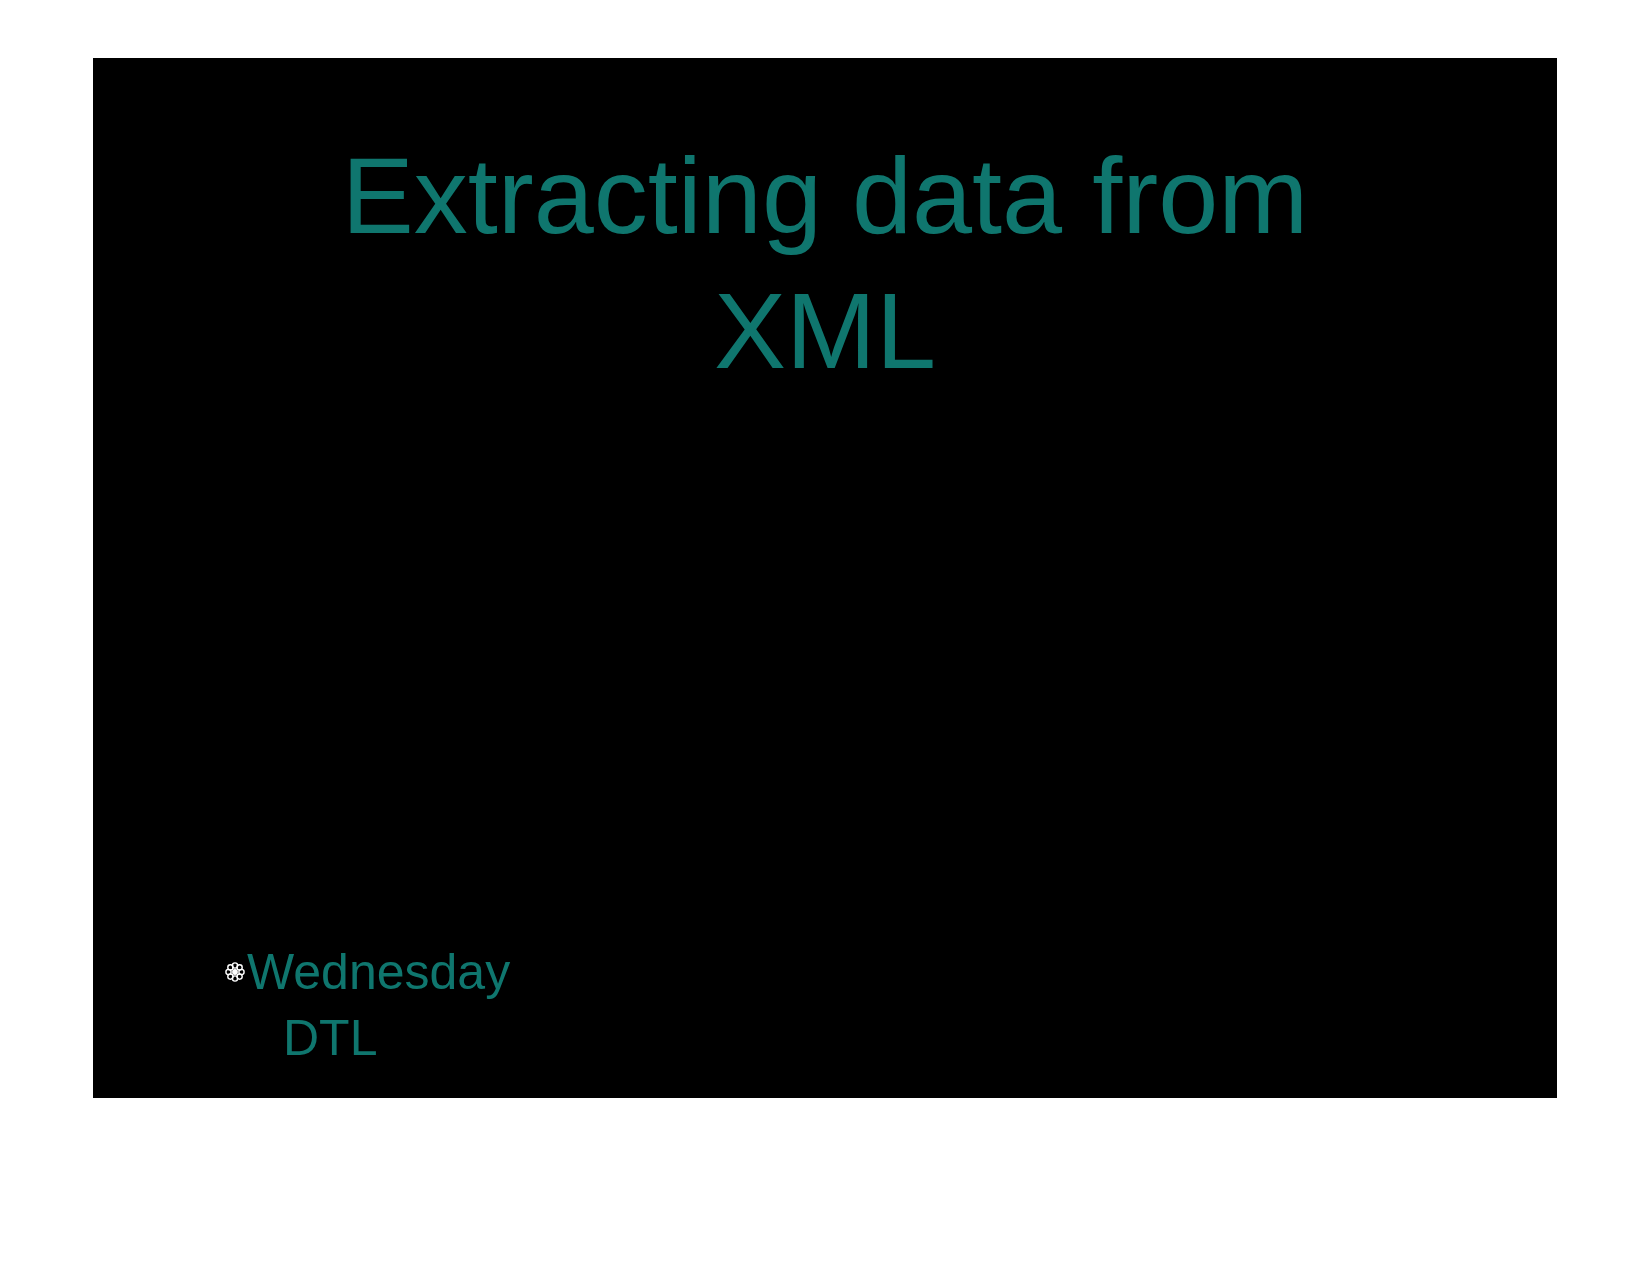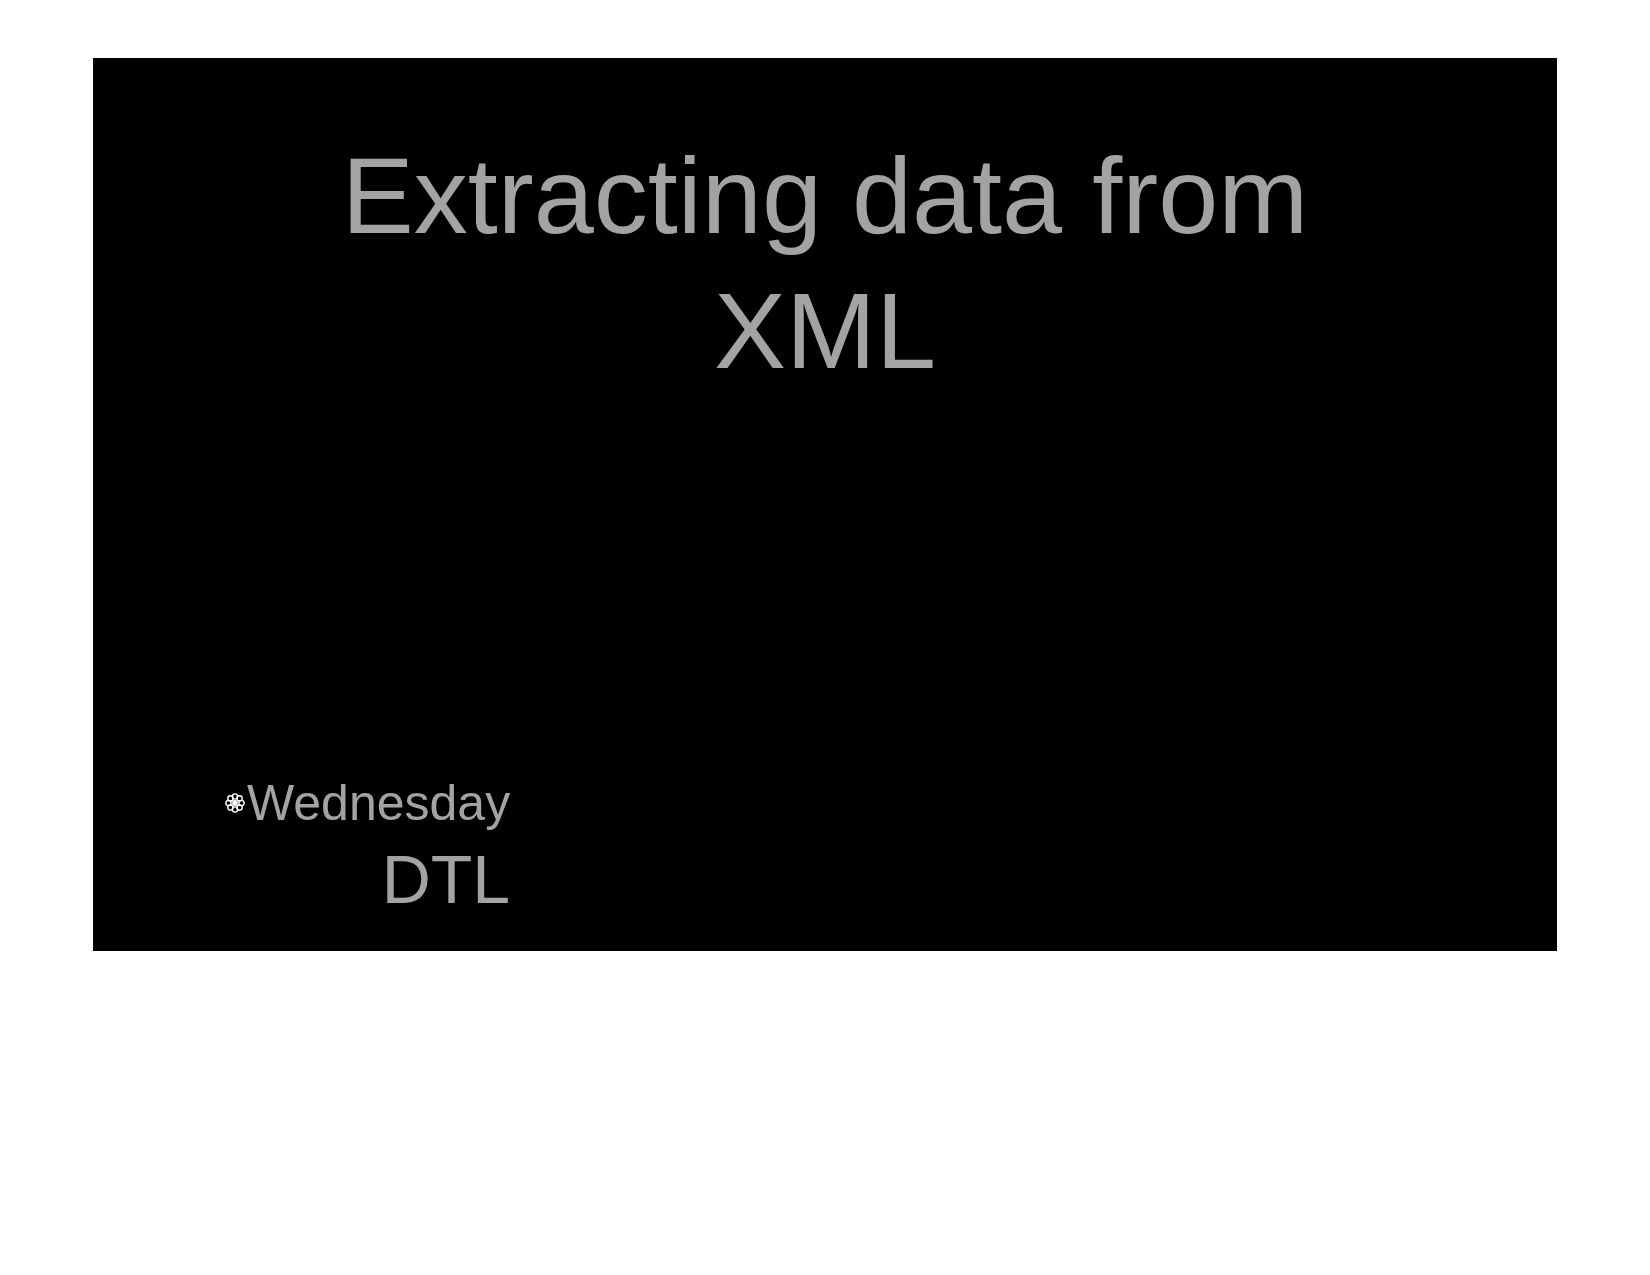--- a/index.html
+++ b/index.html
@@ -8,23 +8,23 @@
     width: 1650px;
     height: 1275px;
     background: #ffffff;
     font-family: "Comic Sans MS", "Comic Sans", cursive, sans-serif;
   }
   .slide {
     position: absolute;
     left: 93px;
     top: 58px;
     width: 1464px;
-    height: 893px;
+    height: 1040px;
     background: #000000;
-    color: #a3a3a3;
+    color: #0f766e;
     box-sizing: border-box;
   }
   .title {
     position: absolute;
     left: 0;
     right: 0;
     top: 70px;
     text-align: center;
     font-size: 108px;
     line-height: 1.25;
@@ -44,24 +44,23 @@
   .bullet-icon svg {
     width: 24px;
     height: 24px;
     display: block;
   }
   .bullet-text {
     font-size: 50px;
     line-height: 1.2;
   }
   .sub-text {
-    font-size: 68px;
+    font-size: 50px;
     line-height: 1.2;
     margin-left: 60px; 
-    text-align: right;
   }
 </style>
 </head>
 <body>
 
 <div class="slide">
   <div class="title">Extracting data from
 XML</div>
 
   <div class="bullets">

